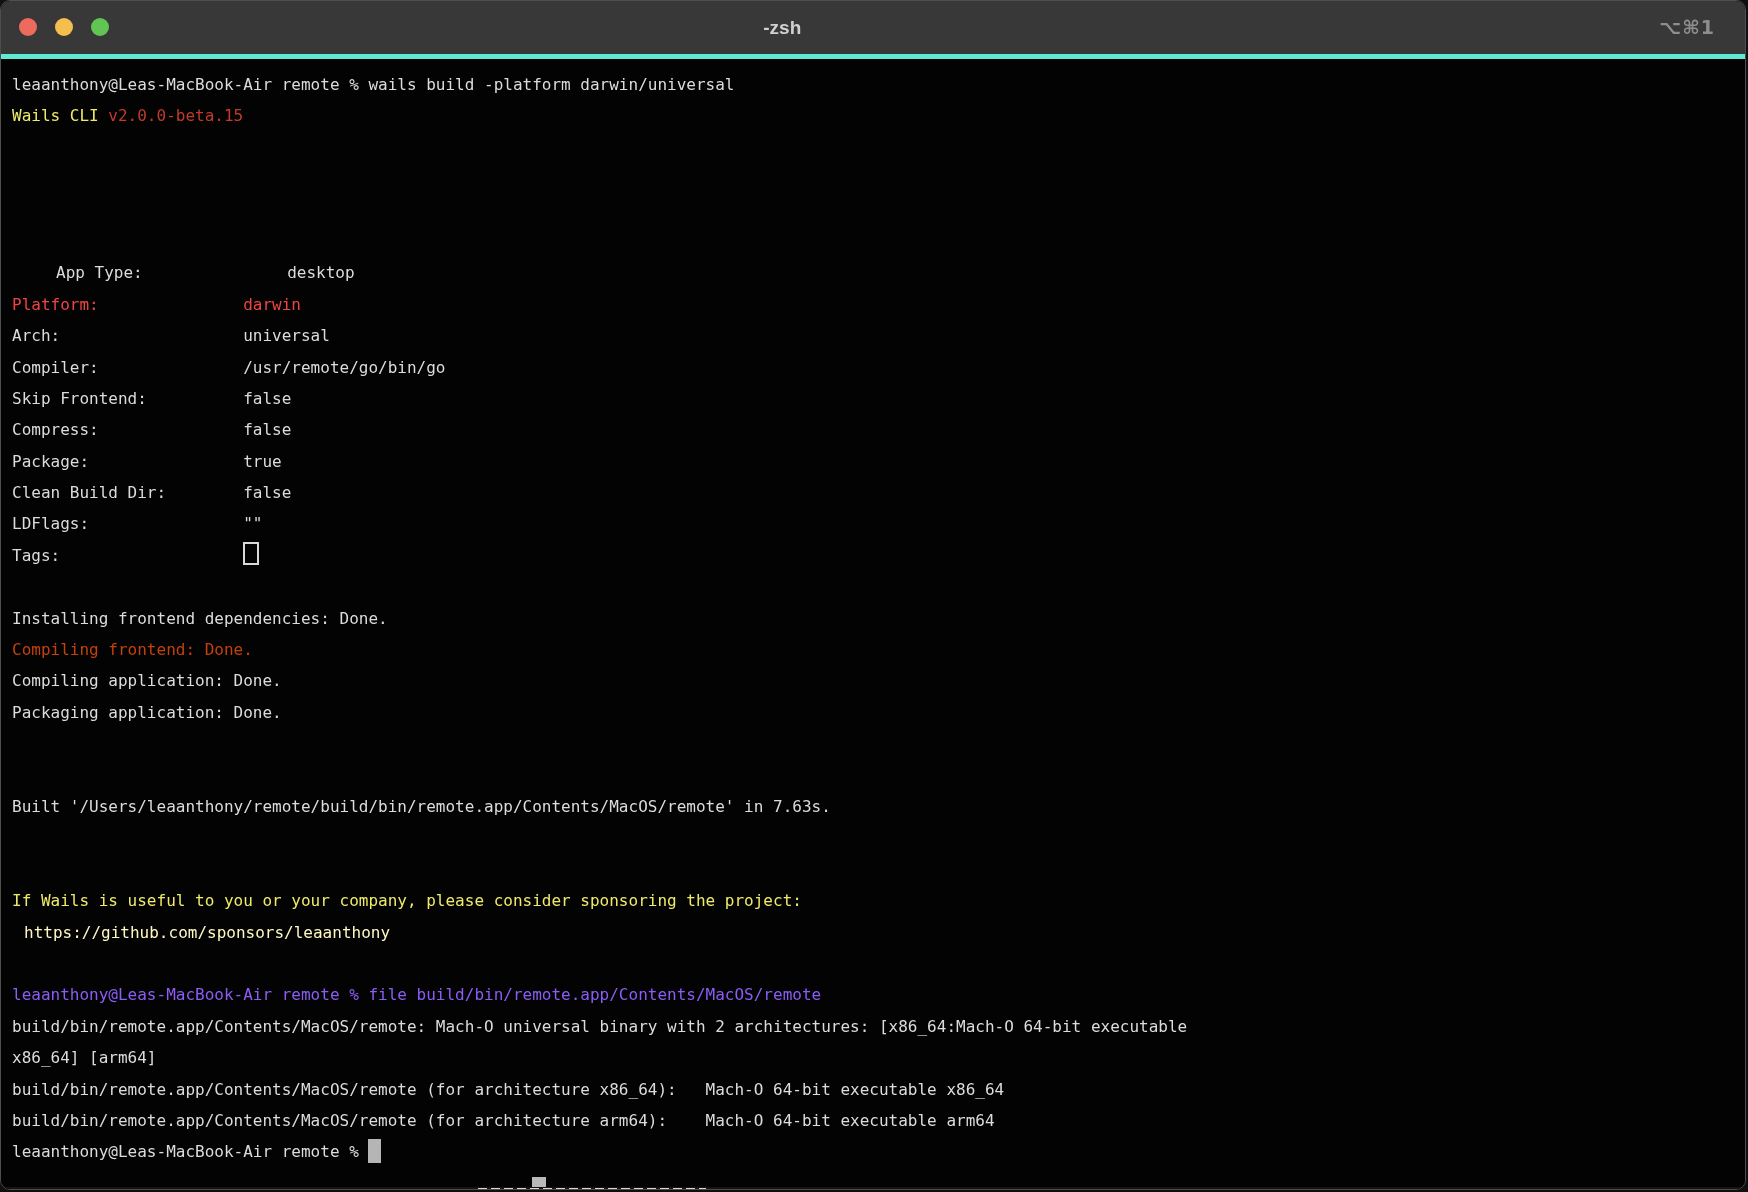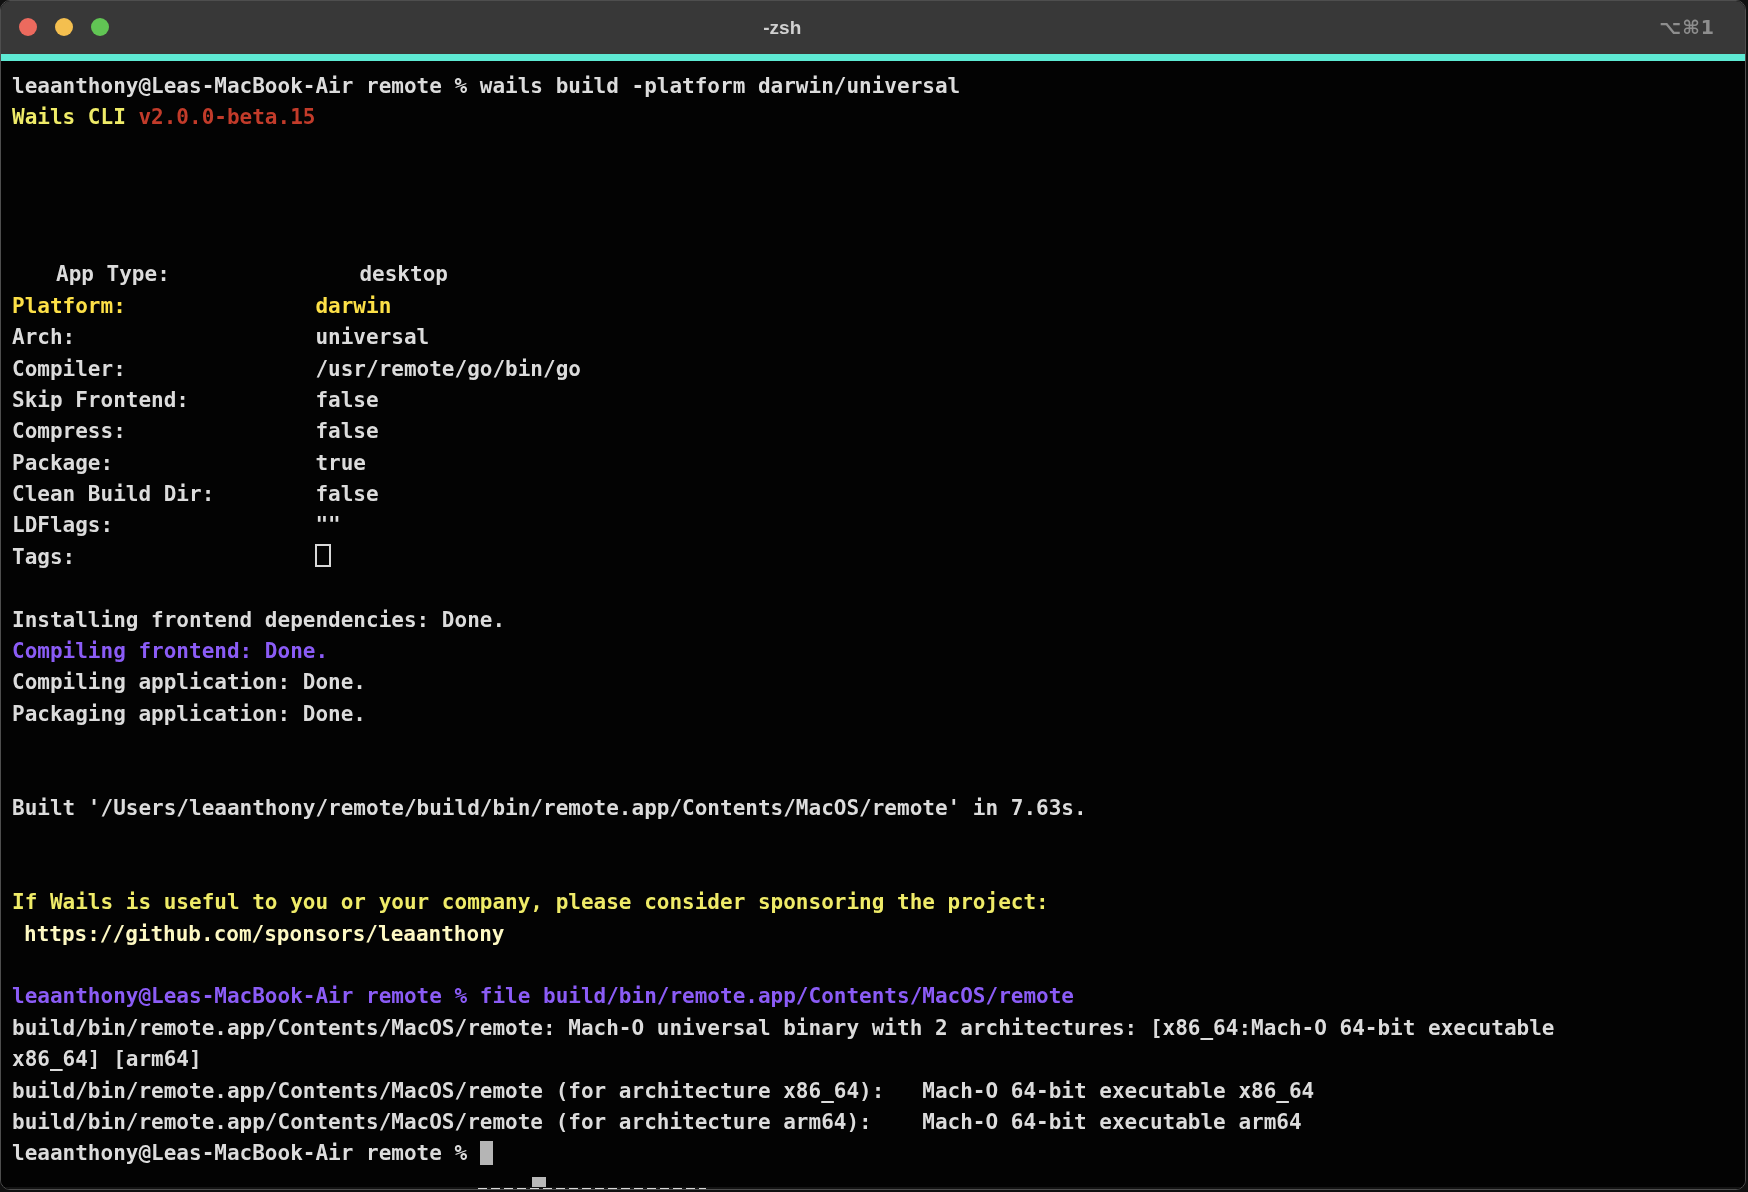--- a/index.html
+++ b/index.html
@@ -5,43 +5,42 @@
   html,body{margin:0;padding:0;background:#101010;}
   body{width:1748px;height:1192px;overflow:hidden;font-family:"DejaVu Sans Mono",monospace;}
   .window{
     position:absolute;left:0;top:0;width:1746px;height:1190px;
     border:1px solid #4e4e4e;border-radius:10px;overflow:hidden;
     background:var(--bg,#030303);
     box-sizing:border-box;
   }
   .titlebar{
     position:relative;height:53px;background:var(--titlebar,#383838);
-    border-bottom:7px solid #5eead4;
+    border-bottom:5px solid #5eead4;
     padding-left:12px;
   }
   .traffic{position:absolute;top:17px;left:18px;display:flex;gap:18px;}
   .light{width:18px;height:18px;border-radius:50%;}
   .window-title{
     position:absolute;top:0;left:44.8%;transform:translateX(-50%);
     line-height:53px;font-family:"Liberation Sans","DejaVu Sans",sans-serif;
     font-weight:bold;font-size:19px;color:var(--title-fg,#d0d0d0);
   }
   .titlebar-shortcut{
     position:absolute;top:0;right:30px;line-height:53px;
     font-family:"DejaVu Sans",sans-serif;font-weight:bold;
     font-size:19px;color:var(--shortcut-fg,#8e8e8e);letter-spacing:1px;
   }
   .screen{
     position:relative;height:1137px;background:var(--bg,#030303);
     padding:10px 0 0 11px;box-sizing:border-box;
   }
   .line{
-    white-space:pre;font-size:21px;line-height:31.4px;height:31.4px;
+    white-space:pre;font-size:16px;line-height:31.4px;height:31.4px;
     color:var(--fg,#dcdcdc);
-    font-weight:bold;
   }
   .empty-box{
     display:inline-block;width:12px;height:19px;border:2px solid #d9d9d9;
     vertical-align:middle;margin-bottom:5px;box-sizing:content-box;
   }
   .cursor{
     display:inline-block;width:13px;height:24px;background:var(--cursor,#b5b5b5);
     vertical-align:middle;margin-bottom:3px;
   }
   
@@ -72,32 +71,32 @@
   </div>
   <div class="screen">
     <div>
         <div class="line"><span style="color: rgb(220, 220, 220);">leaanthony@Leas-MacBook-Air remote % wails build -platform darwin/universal</span></div>
         <div class="line"><span style="color: rgb(239, 235, 104);">Wails CLI </span><span style="color: rgb(194, 59, 42);">v2.0.0-beta.15</span></div>
         <div class="line"> </div>
         <div class="line"> </div>
         <div class="line"> </div>
         <div class="line"> </div>
         <div class="line"><span style="color: rgb(220, 220, 220); margin-left: 44px;">App Type:               desktop</span></div>
-        <div class="line"><span style="color: #fde047;">Platform:               darwin</span></div>
+        <div class="line"><span style="color: #ef4444;">Platform:               darwin</span></div>
         <div class="line"><span style="color: rgb(220, 220, 220);">Arch:                   universal</span></div>
         <div class="line"><span style="color: rgb(220, 220, 220);">Compiler:               /usr/remote/go/bin/go</span></div>
         <div class="line"><span style="color: rgb(220, 220, 220);">Skip Frontend:          false</span></div>
         <div class="line"><span style="color: rgb(220, 220, 220);">Compress:               false</span></div>
         <div class="line"><span style="color: rgb(220, 220, 220);">Package:                true</span></div>
         <div class="line"><span style="color: rgb(220, 220, 220);">Clean Build Dir:        false</span></div>
         <div class="line"><span style="color: rgb(220, 220, 220);">LDFlags:                ""</span></div>
         <div class="line"><span style="color: rgb(220, 220, 220);">Tags:                   </span><span class="empty-box"></span></div>
         <div class="line"> </div>
         <div class="line"><span style="color: rgb(220, 220, 220);">Installing frontend dependencies: Done.</span></div>
-        <div class="line"><span style="color: #8b5cf6;">Compiling frontend: Done.</span></div>
+        <div class="line"><span style="color: #c2410c;">Compiling frontend: Done.</span></div>
         <div class="line"><span style="color: rgb(220, 220, 220);">Compiling application: Done.</span></div>
         <div class="line"><span style="color: rgb(220, 220, 220);">Packaging application: Done.</span></div>
         <div class="line"> </div>
         <div class="line"> </div>
         <div class="line"><span style="color: rgb(220, 220, 220);">Built '/Users/leaanthony/remote/build/bin/remote.app/Contents/MacOS/remote' in 7.63s.</span></div>
         <div class="line"> </div>
         <div class="line"> </div>
         <div class="line"><span style="color: rgb(239, 235, 104);">If Wails is useful to you or your company, please consider sponsoring the project:</span></div>
         <div class="line"><span style="color: #fef9c3; margin-left: 12px;">https://github.com/sponsors/leaanthony</span></div>
         <div class="line"> </div>

